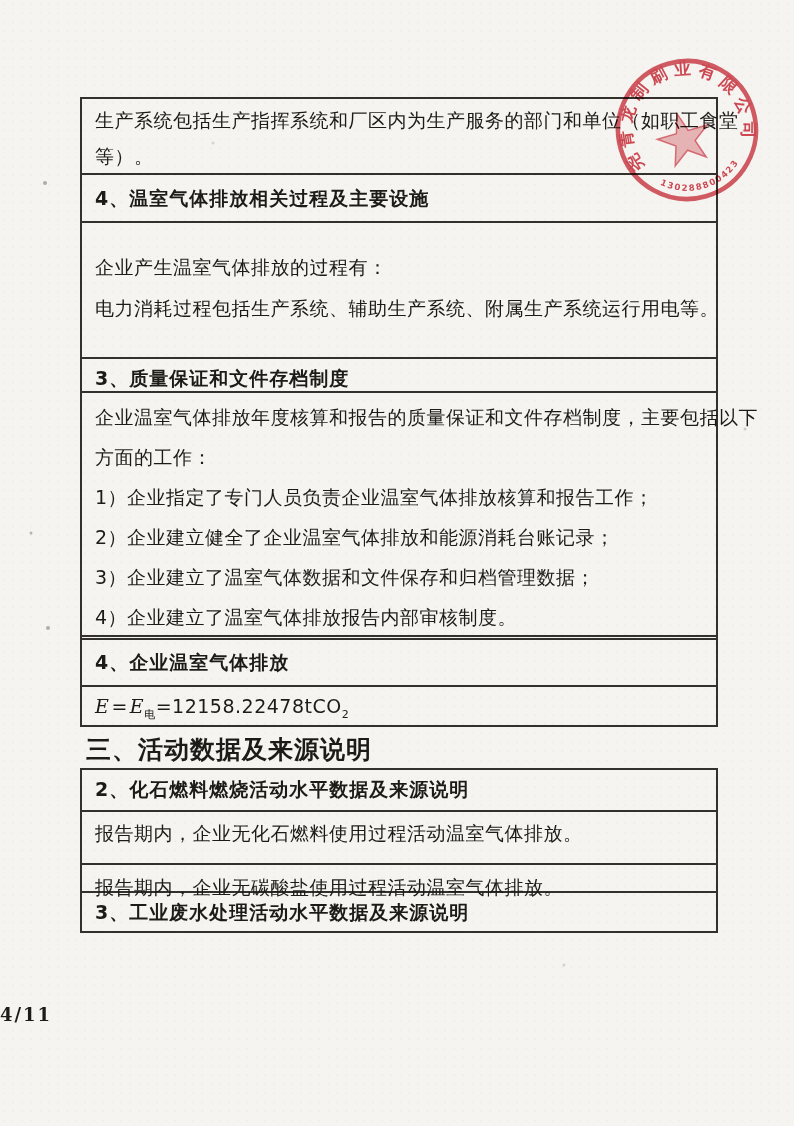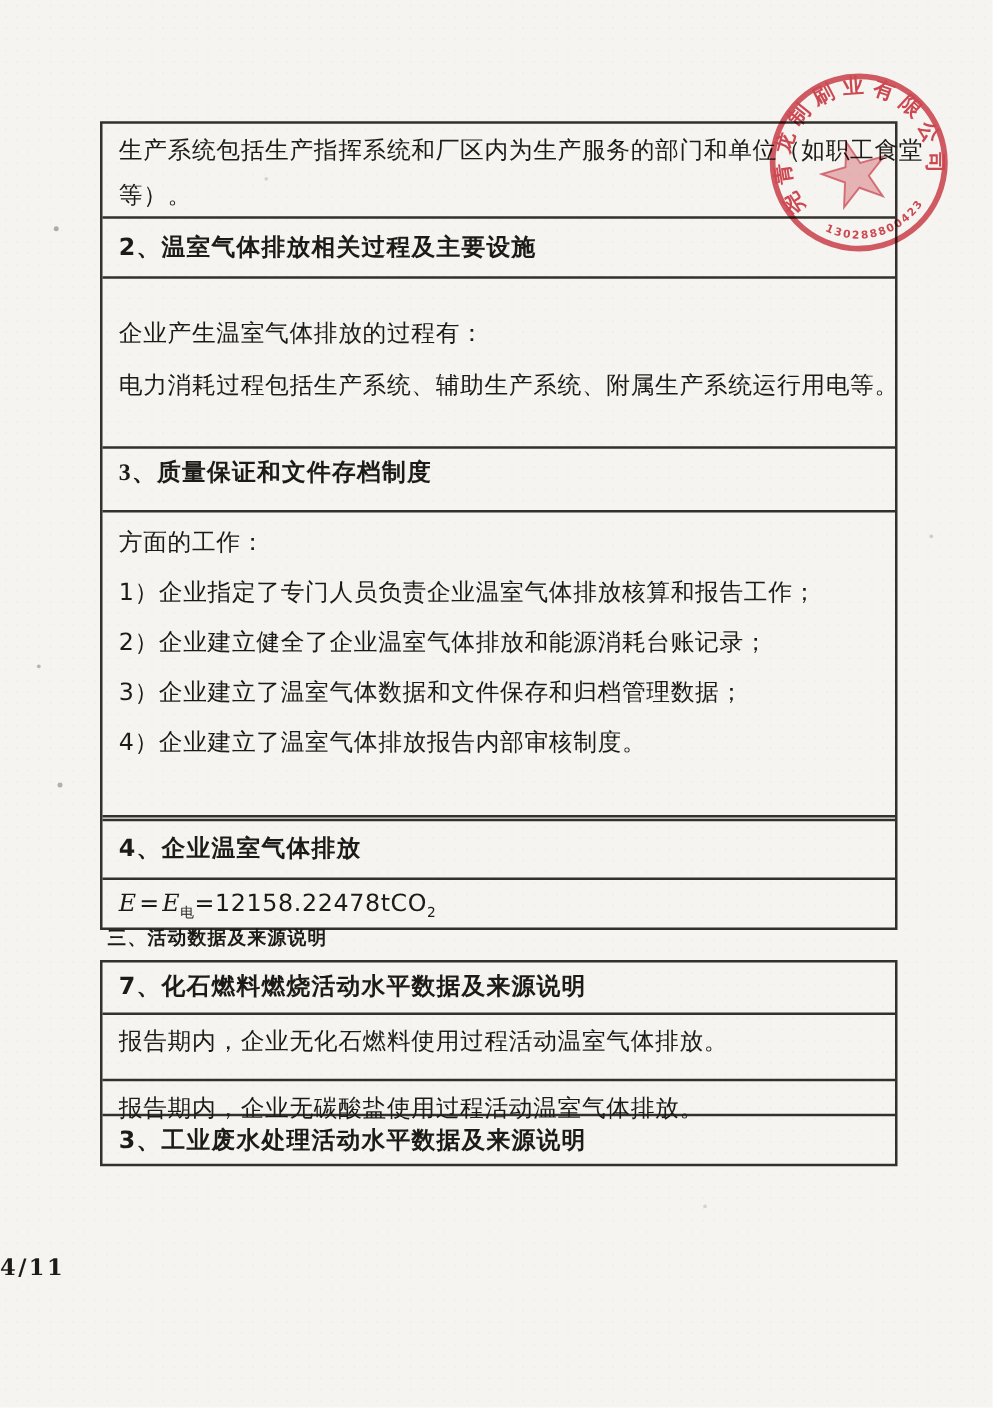--- a/index.html
+++ b/index.html
@@ -24,35 +24,35 @@
     font-size:19px; letter-spacing:0.5px;
   }
   .row:first-child { border-top:none; }
   .row.header { font-weight:bold; letter-spacing:1px; }
   .line { white-space:nowrap; }
 
   
   .r1 { height:74px; padding-top:3px; } .r1 .line { line-height:36px; }
   .r2 { height:48px; line-height:46px; }
   .r3 { height:136px; padding-top:24px; } .r3 .line { line-height:41px; }
-  .r4 { height:51px; line-height:39px;font-family:Liberation Serif, serif; }
+  .r4 { height:34px; line-height:39px; }
   .r5 { height:244px; padding-top:4px; } .r5 .line { line-height:40px; }
   .r6 { height:50px; line-height:44px; border-top:5px double #34312c; }
   .r7 { height:40px; line-height:38px; }
 
   
   .ra { height:40px; line-height:38px; }
   .rb { height:53px; line-height:43px; }
   .rc { height:39px; line-height:37px; }
   .rd { height:28px; line-height:44px; }
   .re { height:40px; line-height:38px; }
 
   .sec3-heading {
     position:absolute; left:86px; top:736px; height:28px; line-height:28px;
-    font-size:15px; font-weight:bold; letter-spacing:1px;
+    font-size:25px; font-weight:bold; letter-spacing:1px;
   }
   .formula { font-size:19px; }
   .formula .var { font-style:italic; font-family:"DejaVu Serif", serif; }
   .formula .eq { margin:0 2px; }
   .formula sub { font-size:11px; }
 
   .page-footer {
     position:absolute; top:1004px; left:0; right:0;
     text-align:left; font-size:18px; font-weight:bold;
     letter-spacing:2px; font-family:"DejaVu Serif", serif;
@@ -81,43 +81,44 @@
 </head>
 <body>
 
 <div class="page">
 
   <div class="doc-table t1">
     <div class="row content r1">
       <div class="line">生产系统包括生产指挥系统和厂区内为生产服务的部门和单位（如职工食堂</div>
       <div class="line">等）。</div>
     </div>
-    <div class="row header r2">2、温室气体排放相关过程及主要设施</div>
+    <div class="row header r2">4、温室气体排放相关过程及主要设施</div>
     <div class="row content r3">
       <div class="line">企业产生温室气体排放的过程有：</div>
       <div class="line">电力消耗过程包括生产系统、辅助生产系统、附属生产系统运行用电等。</div>
     </div>
     <div class="row header r4">3、质量保证和文件存档制度</div>
     <div class="row content r5">
+      <div class="line">企业温室气体排放年度核算和报告的质量保证和文件存档制度，主要包括以下</div>
       <div class="line">方面的工作：</div>
       <div class="line">1）企业指定了专门人员负责企业温室气体排放核算和报告工作；</div>
       <div class="line">2）企业建立健全了企业温室气体排放和能源消耗台账记录；</div>
       <div class="line">3）企业建立了温室气体数据和文件保存和归档管理数据；</div>
       <div class="line">4）企业建立了温室气体排放报告内部审核制度。</div>
     </div>
     <div class="row header r6">4、企业温室气体排放</div>
     <div class="row formula r7">
       <span class="var">E</span><span class="eq">=</span><span class="var">E</span><sub>电</sub><span>=12158.22478tCO</span><sub>2</sub>
     </div>
   </div>
 
   <div class="sec3-heading">三、活动数据及来源说明</div>
 
   <div class="doc-table t2">
-    <div class="row header ra">7、化石燃料燃烧活动水平数据及来源说明</div>
+    <div class="row header ra">2、化石燃料燃烧活动水平数据及来源说明</div>
     <div class="row content rb">报告期内，企业无化石燃料使用过程活动温室气体排放。</div>
     <div class="row content rd">报告期内，企业无碳酸盐使用过程活动温室气体排放。</div>
     <div class="row header re">3、工业废水处理活动水平数据及来源说明</div>
   </div>
 
   <div class="page-footer">4/11</div>
 
   <div class="stamp" style="color: rgb(207, 51, 64);">
     <svg viewBox="0 0 148 148" width="150" height="150">
       <circle cx="74" cy="74" r="68" fill="none" stroke="currentColor" stroke-width="4.5" stroke-opacity="0.9"></circle>

